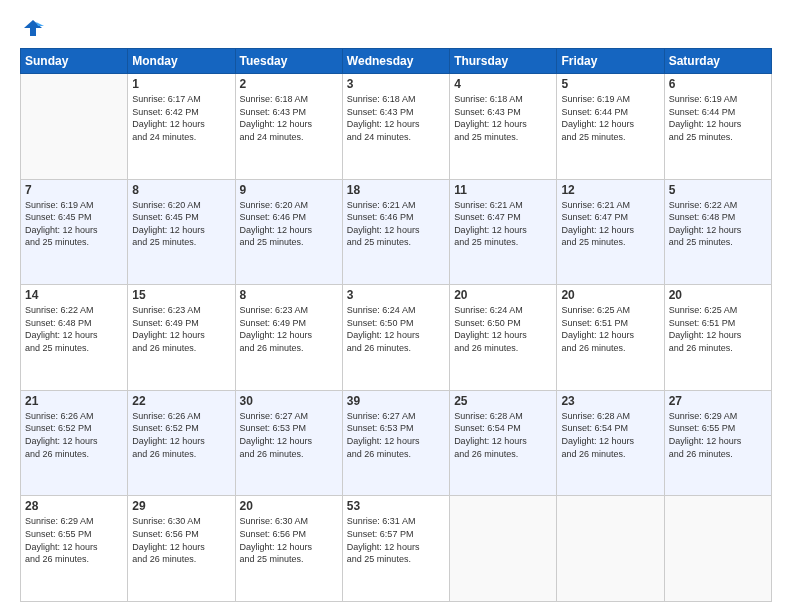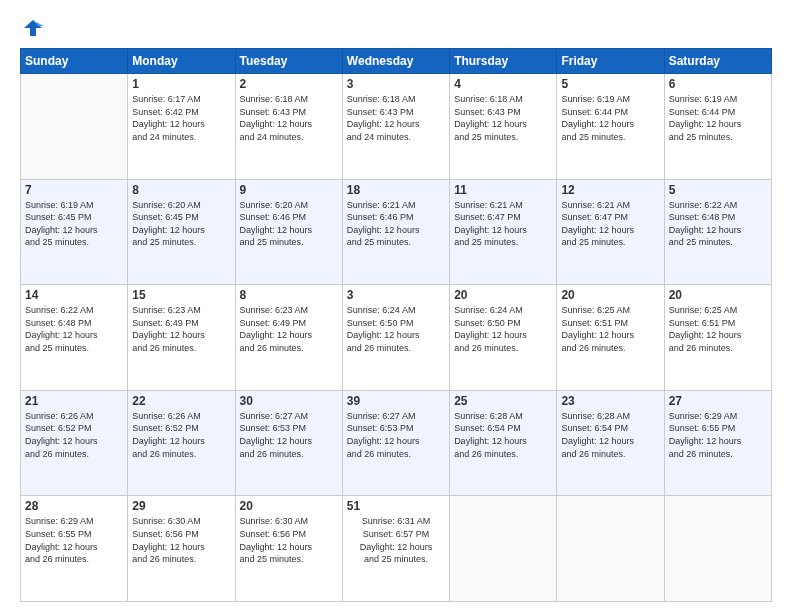--- a/index.html
+++ b/index.html
@@ -353,22 +353,22 @@
 and 26 minutes.</div>
           </td>
           <td>
             <div class="day-number">20</div>
             <div class="day-info" style="white-space: pre-line;">Sunrise: 6:30 AM
 Sunset: 6:56 PM
 Daylight: 12 hours
 and 25 minutes.</div>
           </td>
           <td>
-            <div class="day-number">51</div>
-            <div class="day-info" style="white-space: pre-line; text-align: center;">Sunrise: 6:31 AM
+            <div class="day-number">53</div>
+            <div class="day-info" style="white-space: pre-line;">Sunrise: 6:31 AM
 Sunset: 6:57 PM
 Daylight: 12 hours
 and 25 minutes.</div>
           </td>
           <td class="empty"></td>
           <td class="empty"></td>
           <td class="empty"></td>
         </tr>
       </tbody>
   </table>

